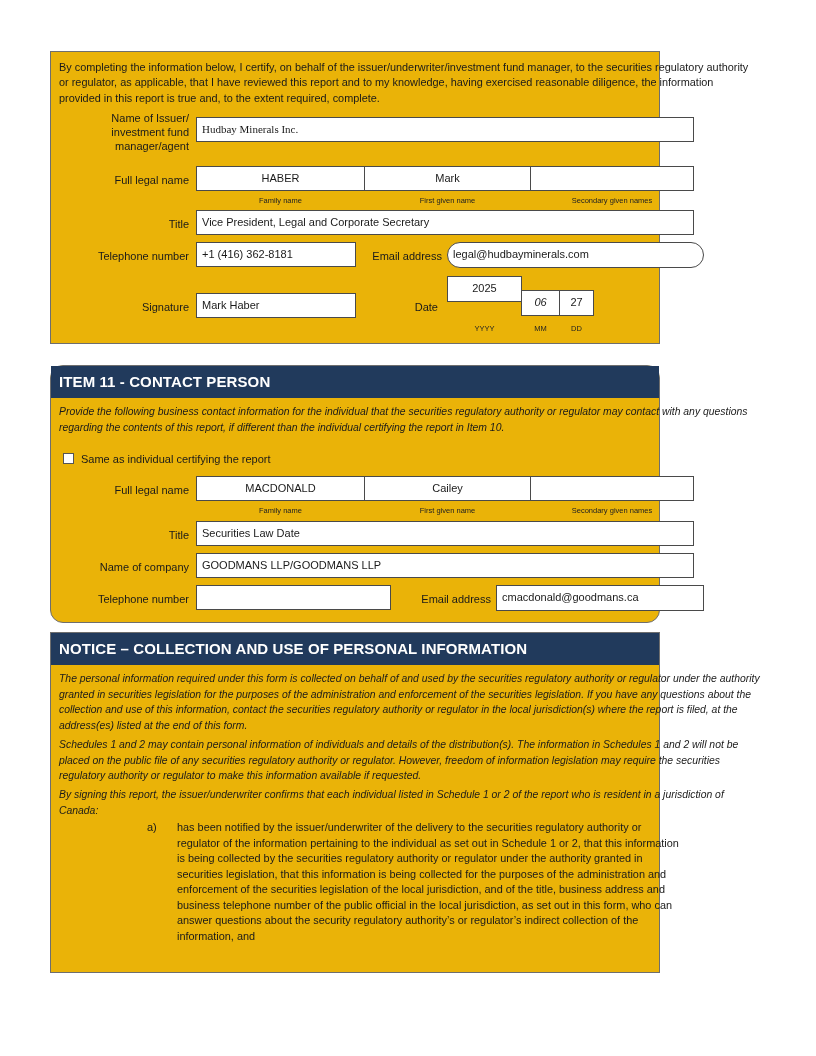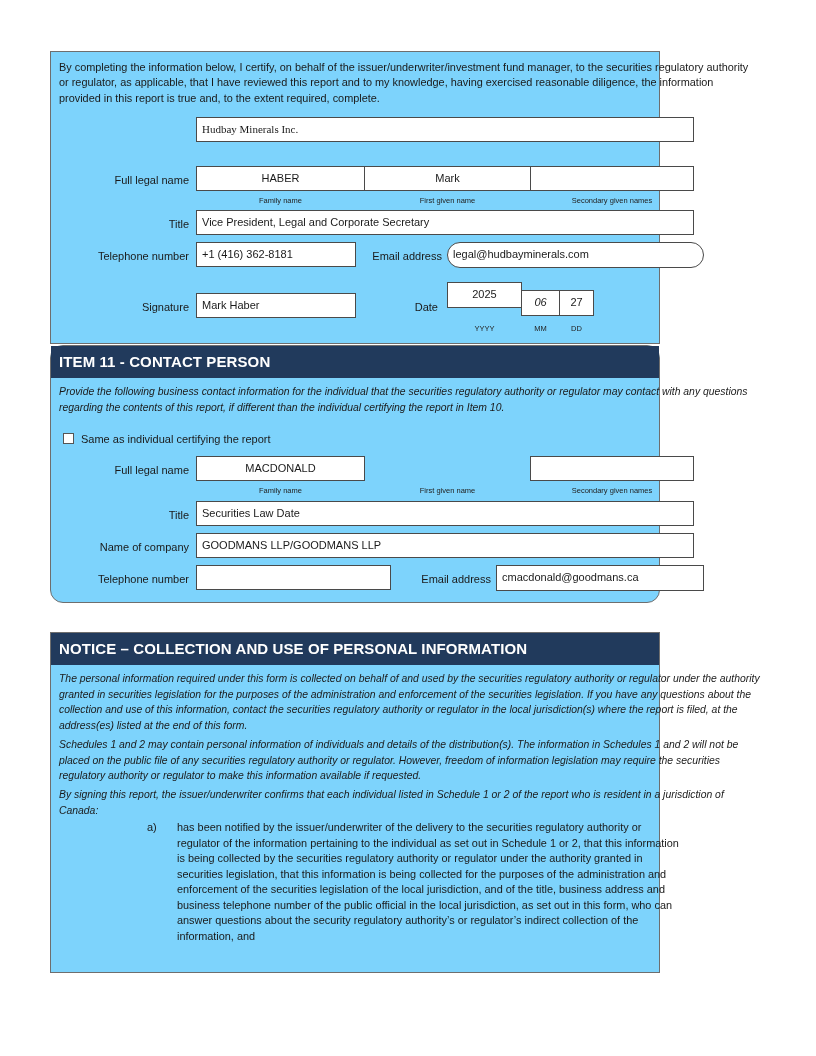--- a/index.html
+++ b/index.html
@@ -2,37 +2,42 @@
 <html><head>
 <meta charset="utf-8">
 <style>
   html, body { margin: 0; padding: 0; }
   body {
     width: 816px; height: 1056px; background: #ffffff; position: relative;
     font-family: "Liberation Sans", "DejaVu Sans", sans-serif; color: #1a1a1a;
     overflow: hidden;
   }
   .abs { position: absolute; }
-  .panel { position: absolute; left: 50px; width: 610px; border: 1px solid #6e6e6e; box-sizing: border-box; background: #7dd3fc; padding-left: 44px; }
+  .panel { position: absolute; left: 50px; width: 610px; border: 1px solid #6e6e6e; box-sizing: border-box; background: #eab308; padding-left: 44px; }
   .hdr { position: absolute; left: 0; right: 0; top: 0; height: 32px; background: #213a5c; color: #fff;
          font-weight: bold; font-size: 15px; line-height: 32px; padding-left: 8px; box-sizing: border-box; letter-spacing: 0.1px; }
   .para { position: absolute; left: 8px; width: 700px; font-size: 11px; line-height: 15.5px; }
   .para.it { font-style: italic; font-size: 10.4px; }
   .lbl { position: absolute; font-size: 11px; text-align: right; line-height: 14px; }
   .box { position: absolute; border: 1px solid #4a4a4a; box-sizing: border-box; font-size: 11px; line-height: 23px; padding-left: 5px; background: #fff; white-space: nowrap; overflow: hidden; }
   .box.c { text-align: center; padding-left: 0; }
   .sub { position: absolute; font-size: 7.5px; text-align: center; color: #222; }
   .chk { position: absolute; width: 11px; height: 11px; border: 1px solid #555; box-sizing: border-box; background: #fff; }
 </style>
 </head>
 <body>
 
 <div class="panel" style="top:51px; height:293px;">
   <div class="para" style="top:8px; width:690px; line-height:15.3px; font-size:10.9px;">By completing the information below, I certify, on behalf of the issuer/underwriter/investment fund manager, to the securities regulatory authority or regulator, as applicable, that I have reviewed this report and to my knowledge, having exercised reasonable diligence, the information provided in this report is true and, to the extent required, complete.</div>
 
+  <div class="lbl" style="left:20px; width:118px; top:59px; line-height:14px;">
+    <div>Name of Issuer/</div>
+    <div>investment fund</div>
+    <div>manager/agent</div>
+  </div>
   <div class="box" style="left:145px; top:65px; width:498px; height:25px;font-family:Liberation Serif, serif;">Hudbay Minerals Inc.</div>
 
   <div class="lbl" style="left:20px; width:118px; top:121px;">Full legal name</div>
   <div class="box c" style="left:145px; top:114px; width:169px; height:25px;">HABER</div>
   <div class="box c" style="left:313px; top:114px; width:167px; height:25px;">Mark</div>
   <div class="box c" style="left:479px; top:114px; width:164px; height:25px;"></div>
   <div class="sub" style="left:145px; top:144px; width:169px;">Family name</div>
   <div class="sub" style="left:313px; top:144px; width:167px;">First given name</div>
   <div class="sub" style="left:479px; top:144px; width:164px;">Secondary given names</div>
 
@@ -40,37 +45,38 @@
   <div class="box" style="left:145px; top:158px; width:498px; height:25px;">Vice President, Legal and Corporate Secretary</div>
 
   <div class="lbl" style="left:10px; width:128px; top:197px;">Telephone number</div>
   <div class="box" style="left:145px; top:190px; width:160px; height:25px;">+1 (416) 362-8181</div>
   <div class="lbl" style="left:300px; width:91px; top:197px;">Email address</div>
   <div class="box" style="left:396px; top:190px; width:257px; height:26px;border-radius:13px;">legal@hudbayminerals.com</div>
 
   <div class="lbl" style="left:20px; width:118px; top:248px;">Signature</div>
   <div class="box" style="left:145px; top:241px; width:160px; height:25px;">Mark Haber</div>
   <div class="lbl" style="left:330px; width:57px; top:248px;">Date</div>
-  <div class="box c" style="left:396px; top:230px; width:75px; height:26px;">2025</div>
+  <div class="box c" style="left:396px; top:224px; width:75px; height:26px;">2025</div>
   <div class="box c" style="left:470px; top:238px; width:39px; height:26px;font-style:italic;">06</div>
   <div class="box c" style="left:508px; top:238px; width:35px; height:26px;">27</div>
   <div class="sub" style="left:396px; top:272px; width:75px;">YYYY</div>
   <div class="sub" style="left:470px; top:272px; width:39px;">MM</div>
   <div class="sub" style="left:508px; top:272px; width:35px;">DD</div>
 </div>
 
-<div class="panel" style="top:345px; height:258px;border-radius:13px;">
+<div class="panel" style="top:365px; height:258px;border-radius:13px;">
   <div class="hdr">ITEM 11 - CONTACT PERSON</div>
   <div class="para it" style="top:38px; width:700px;">Provide the following business contact information for the individual that the securities regulatory authority or regulator may contact with any questions regarding the contents of this report, if different than the individual certifying the report in Item 10.</div>
 
   <div class="chk" style="left:12px; top:87px;"></div>
   <div class="lbl" style="left:30px; top:86px; text-align:left;">Same as individual certifying the report</div>
 
   <div class="lbl" style="left:20px; width:118px; top:117px;">Full legal name</div>
   <div class="box c" style="left:145px; top:110px; width:169px; height:25px;">MACDONALD</div>
+  <div class="box c" style="left:313px; top:110px; width:167px; height:25px;">Cailey</div>
   <div class="box c" style="left:479px; top:110px; width:164px; height:25px;"></div>
   <div class="sub" style="left:145px; top:140px; width:169px;">Family name</div>
   <div class="sub" style="left:313px; top:140px; width:167px;">First given name</div>
   <div class="sub" style="left:479px; top:140px; width:164px;">Secondary given names</div>
 
   <div class="lbl" style="left:20px; width:118px; top:162px;">Title</div>
   <div class="box" style="left:145px; top:155px; width:498px; height:25px;">Securities Law Date</div>
 
   <div class="lbl" style="left:10px; width:128px; top:194px;">Name of company</div>
   <div class="box" style="left:145px; top:187px; width:498px; height:25px;">GOODMANS LLP/GOODMANS LLP</div>

